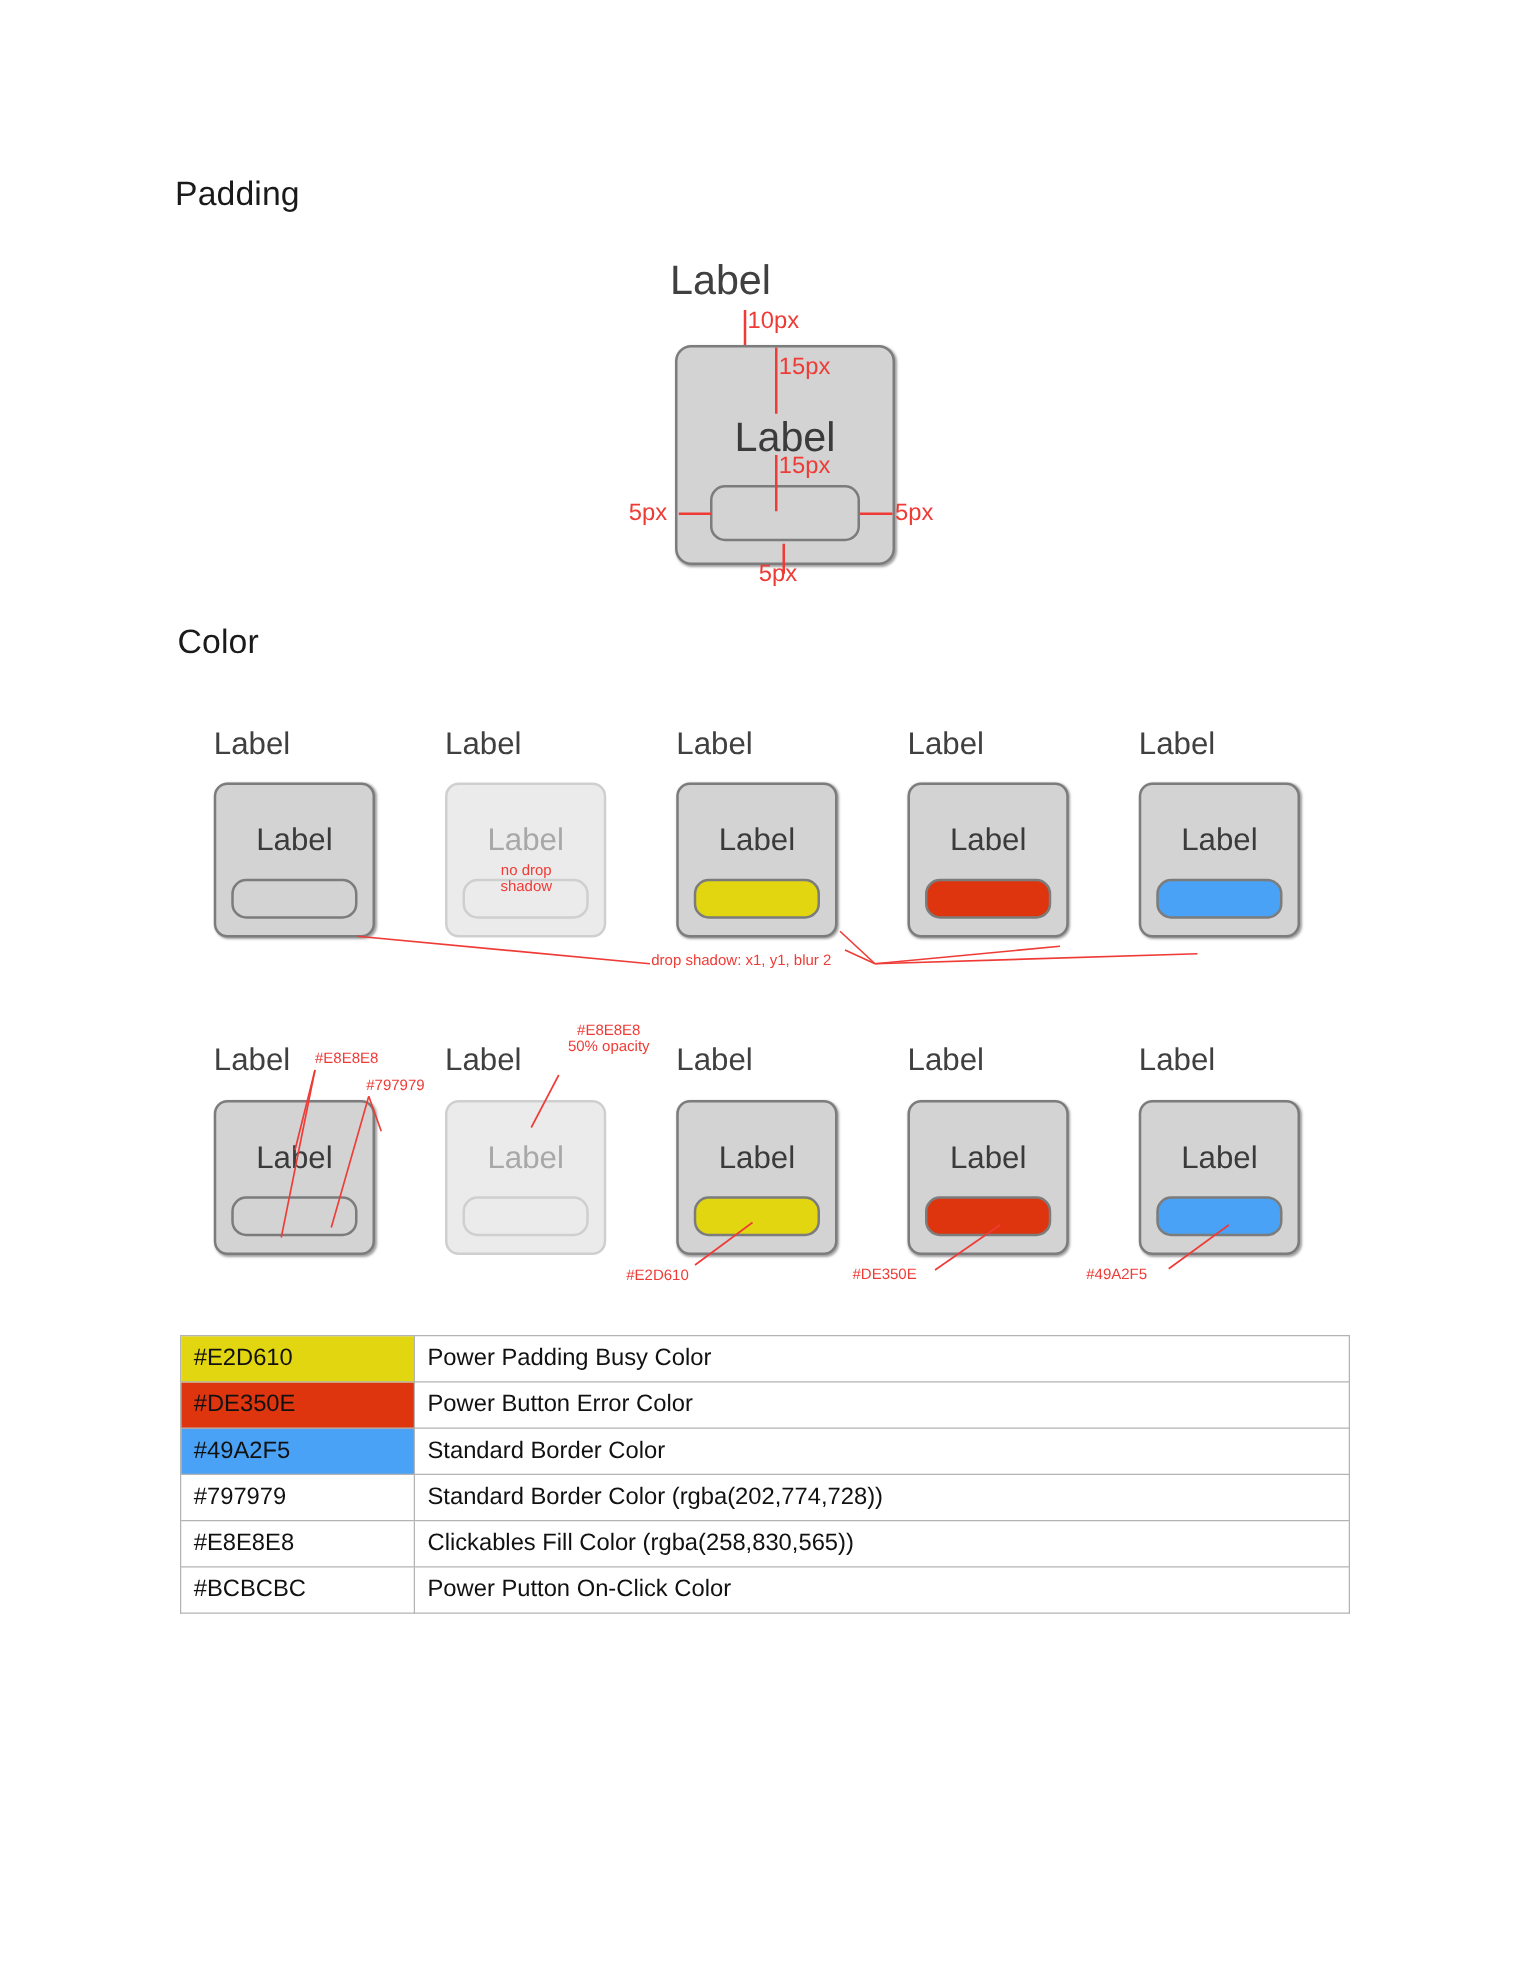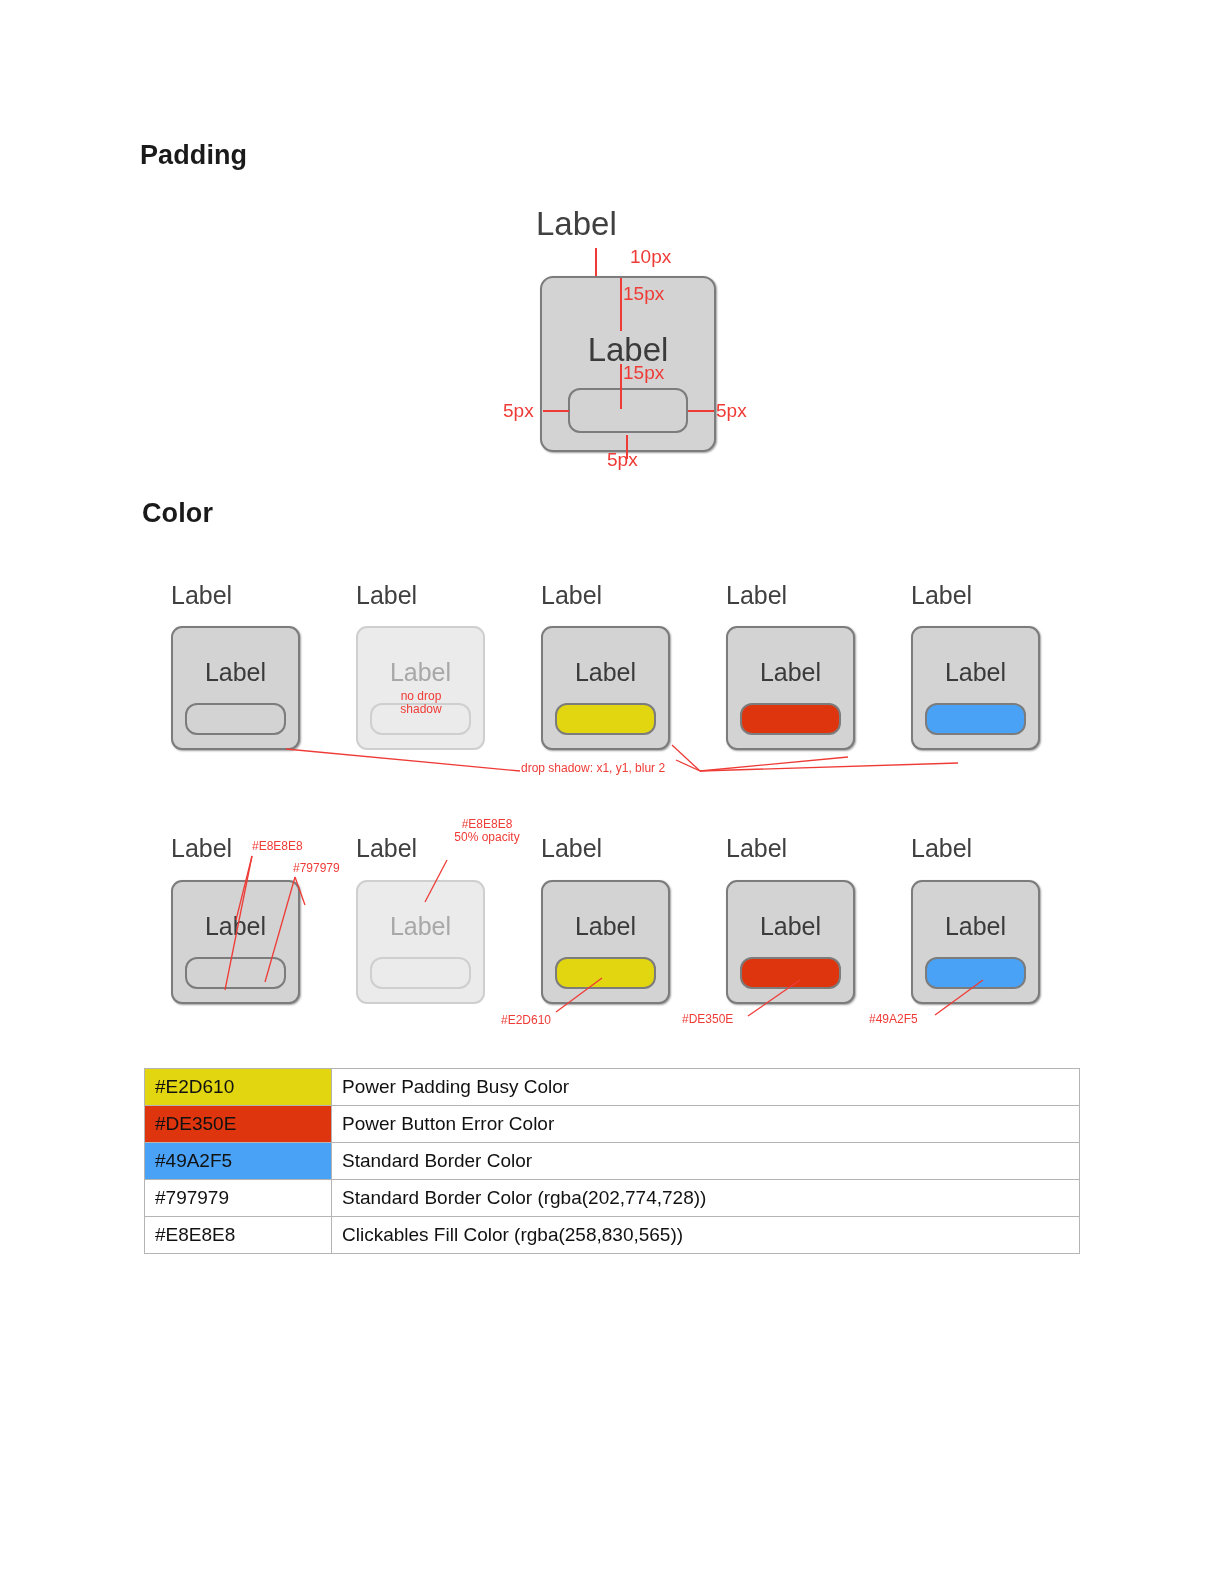--- a/index.html
+++ b/index.html
@@ -14,21 +14,21 @@
     font-family: "Liberation Sans", sans-serif;
     color: #000;
     overflow: hidden;
   }
   .page { position: absolute; inset: 0; }
 
   
   .section-heading {
     position: absolute;
     font-size: 27px;
-    font-weight: 700;
+    font-weight: 400;
     color: #1a1a1a;
     letter-spacing: 0.1px;
     white-space: nowrap;
   }
   #heading-padding { left: 140px; top: 140px; }
   #heading-color   { left: 142px; top: 498px; }
 
   
   .component { position: absolute; }
   .comp-toplabel {
@@ -137,21 +137,21 @@
   <div id="padding-diagram">
 
     <div class="comp-toplabel" style="left:536px; top:207px; font-size:33px;">Label</div>
 
     <div class="card" style="left:540px; top:276px; width:176px; height:176px; border-radius:13px;">
       <div class="card-label" style="top:55px; font-size:33px;">Label</div>
       <div class="pill" style="left:26px; right:26px; bottom:17px; height:45px;"></div>
     </div>
 
     <div class="dim-line dim-v" style="left:595px; top:248px; height:28px;"></div>
-    <div class="dim-text" style="left:630px; top:247px;">10px</div>
+    <div class="dim-text" style="left:598px; top:247px;">10px</div>
 
     <div class="dim-line dim-v" style="left:620px; top:278px; height:53px;"></div>
     <div class="dim-text" style="left:623px; top:284px;">15px</div>
 
     <div class="dim-line dim-v" style="left:620px; top:364px; height:45px;"></div>
     <div class="dim-text" style="left:623px; top:363px;">15px</div>
 
     <div class="dim-line dim-h" style="left:543px; top:410px; width:26px;"></div>
     <div class="dim-text" style="left:503px; top:401px;">5px</div>
 
@@ -299,16 +299,20 @@
         <td>Standard Border Color</td>
       </tr>
       <tr>
         <td class="swatch-cell" style="background:#ffffff;">#797979</td>
         <td>Standard Border Color (rgba(202,774,728))</td>
       </tr>
       <tr>
         <td class="swatch-cell" style="background:#ffffff;">#E8E8E8</td>
         <td>Clickables Fill Color (rgba(258,830,565))</td>
       </tr>
+      <tr>
+        <td class="swatch-cell" style="background:#ffffff;">#BCBCBC</td>
+        <td>Power Putton On-Click Color</td>
+      </tr>
     </tbody>
   </table>
 
 </div>
 
 </body></html>

